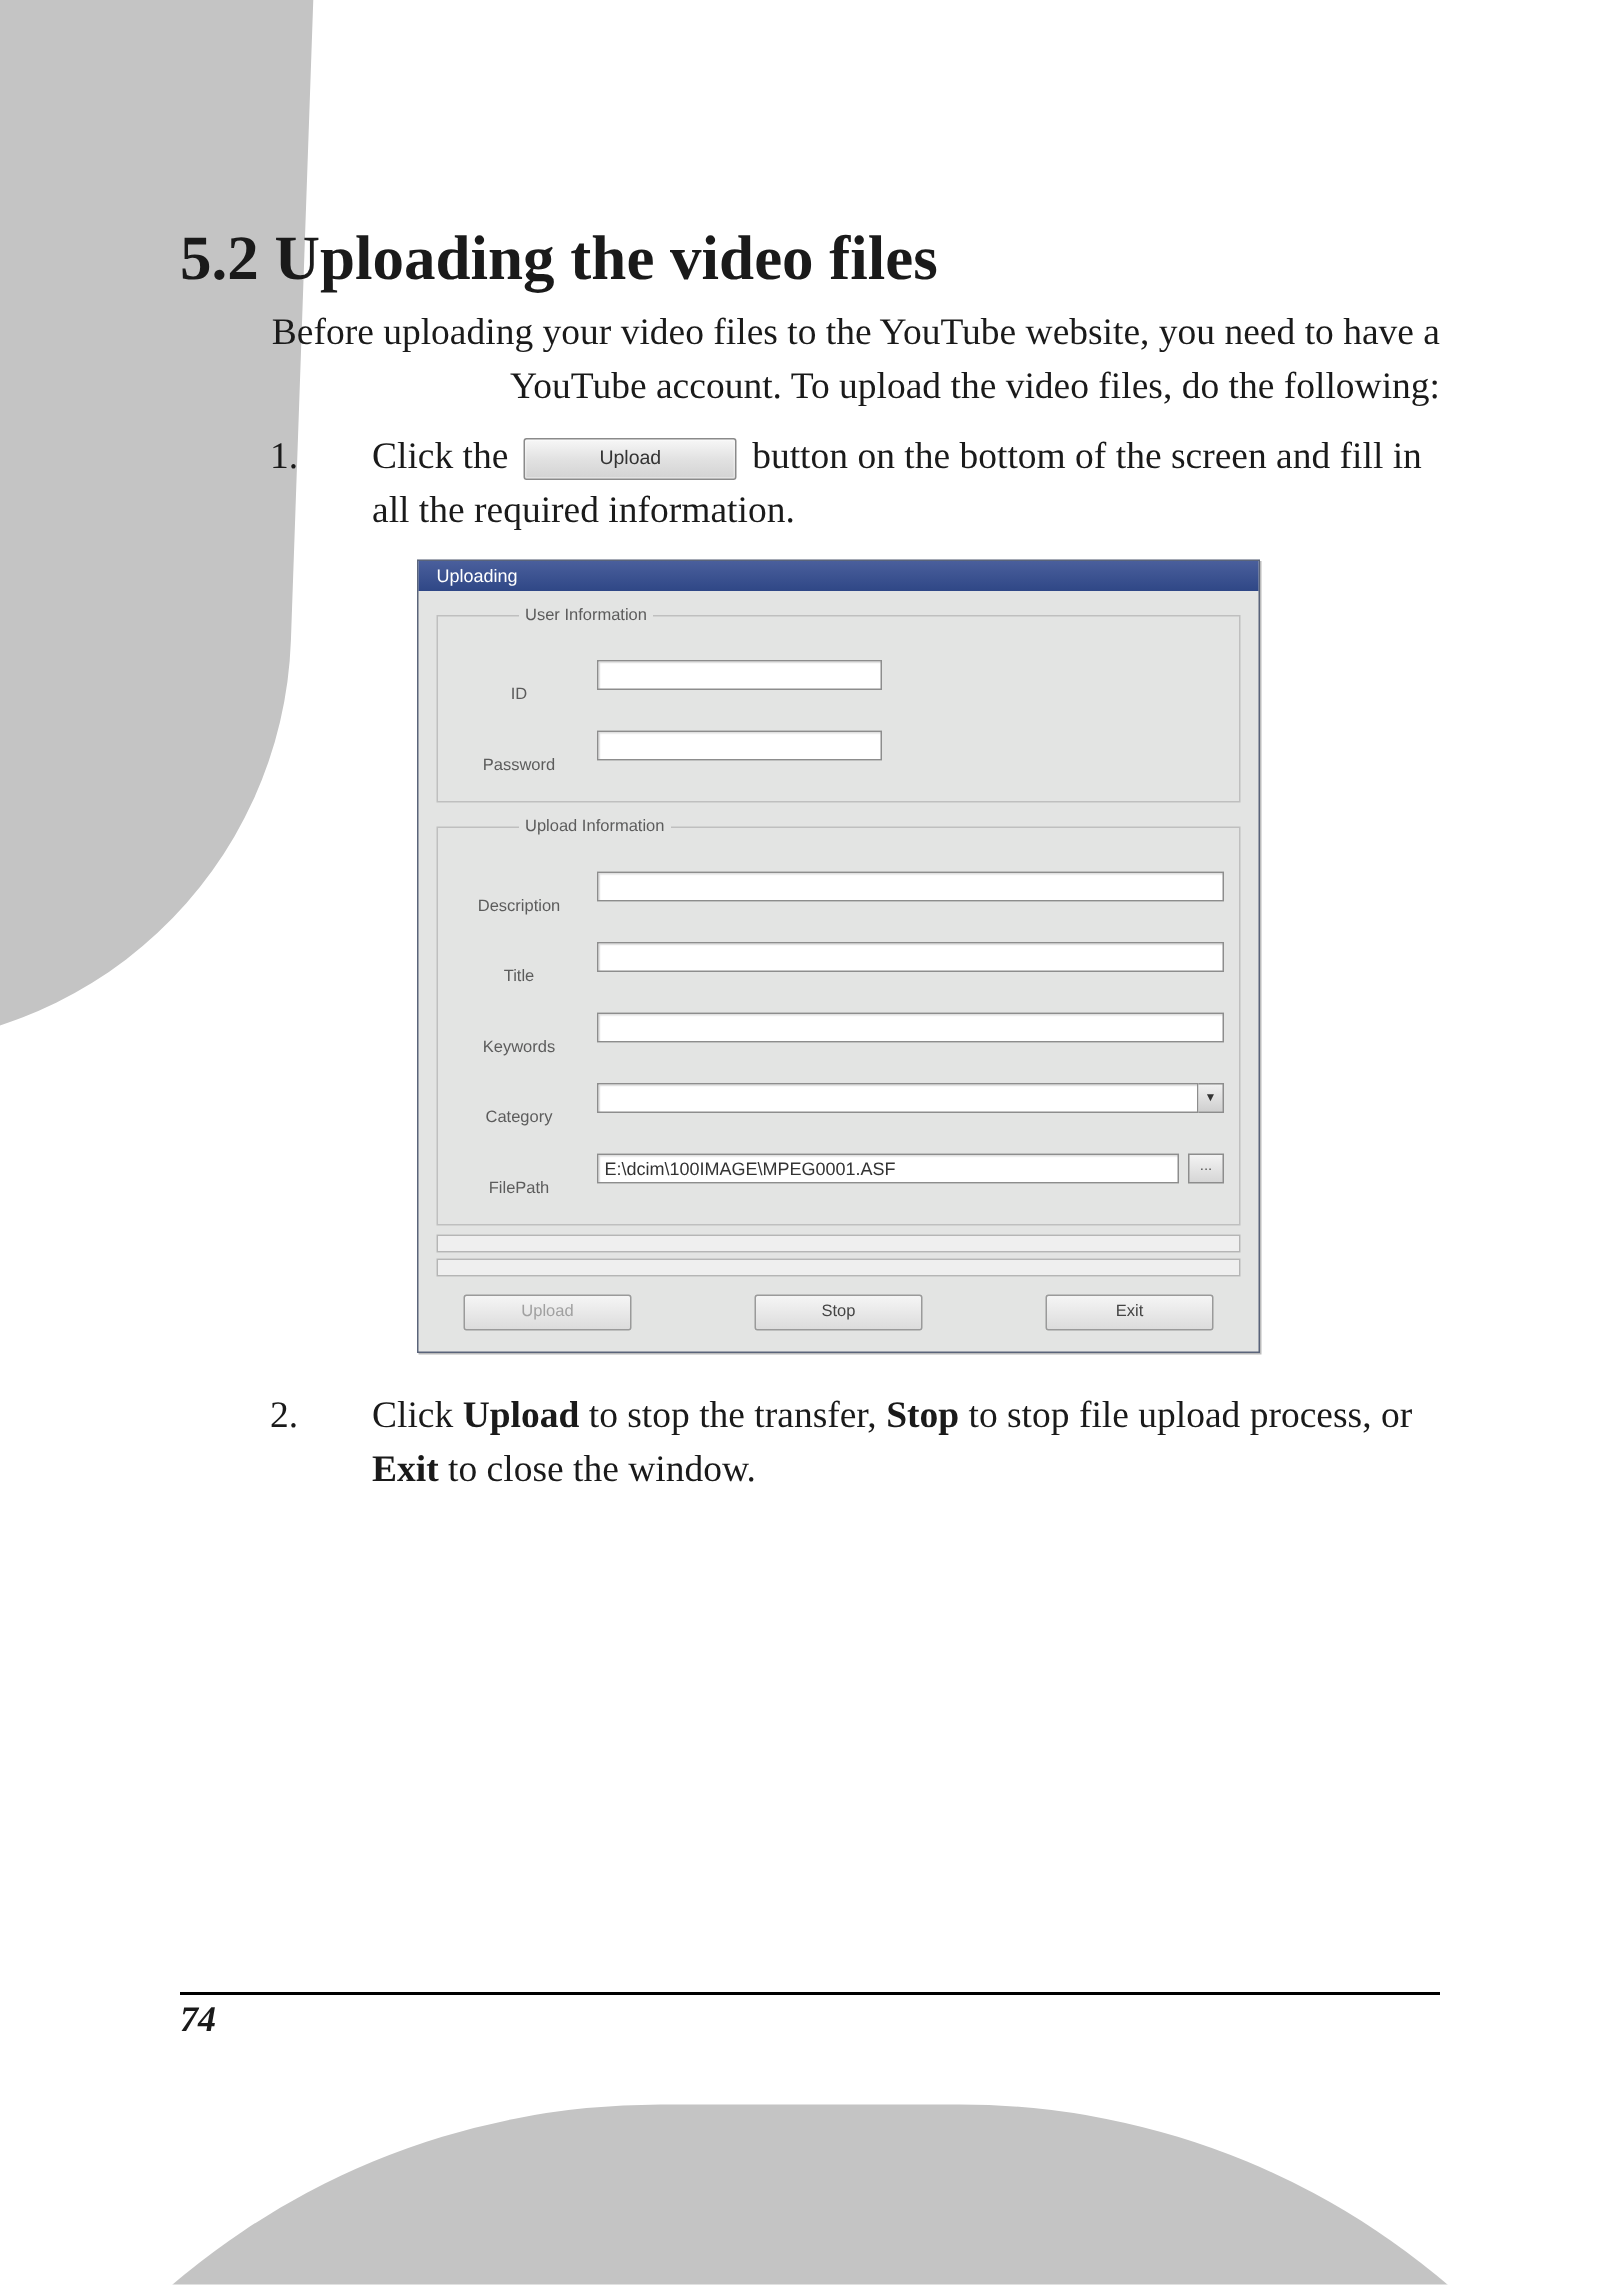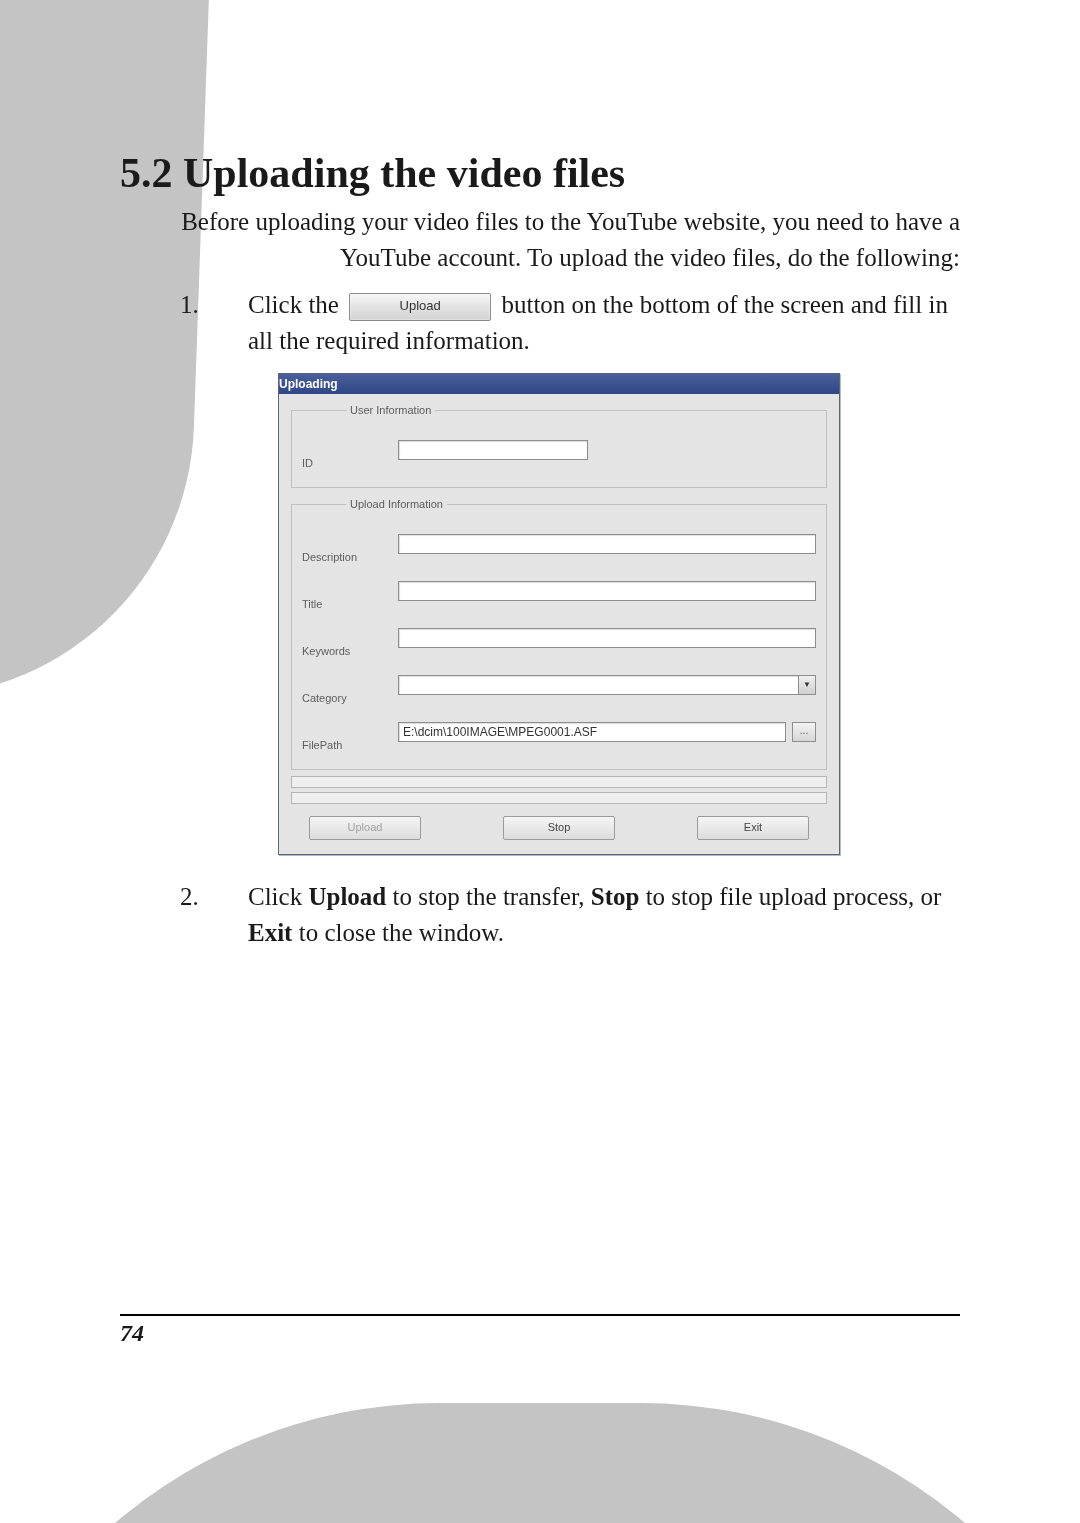--- a/index.html
+++ b/index.html
@@ -89,43 +89,43 @@
     width: 560px;
     margin: 14px 0 14px 30px;
     border: 1px solid #5a647a;
     background: #e3e4e3;
     font: 12px Tahoma, Arial, sans-serif;
     box-shadow: 1px 1px 0 #bbb;
   }
   .dialog .titlebar {
     background: linear-gradient(#4a5f9c,#2f4786);
     color: #fff;
-    font-weight: bold;
-    padding: 3px 0;
+    font-weight: normal;
+    padding: 3px 12px;
     font-size: 12px;
   }
   .dialog fieldset {
     margin: 10px 12px 6px 12px;
     border: 1px solid #bfbfbf;
     padding: 6px 10px 10px 10px;
   }
   .dialog legend {
     color: #5c5c5c;
     font-size: 11px;
     padding: 0 4px;
     margin-left: 44px;
   }
   .row {
     display: flex;
     align-items: center;
     margin: 8px 0;
   }
   .row label {
     width: 88px;
-    text-align: left;
+    text-align: center;
     color: #5c5c5c;
     font-size: 11px;
     padding-right: 8px;
     margin-top: 27px;
   }
   .row .field {
     flex: 1;
     height: 18px;
     border: 1px solid #8d8d8d;
     background: #fff;
@@ -184,21 +184,21 @@
     color: #444;
     border-radius: 2px;
   }
   .btnrow .dbtn.disabled {
     color: #a0a0a0;
   }
   .footer {
     position: absolute;
     left: 120px;
     right: 120px;
-    bottom: 176px;
+    bottom: 162px;
     border-top: 2px solid #000;
     padding-top: 4px;
   }
   .footer .pagenum {
     font-style: italic;
     font-weight: bold;
     font-size: 24px;
   }
 </style>
 </head>
@@ -222,20 +222,24 @@
         <span>button on the bottom of the screen and fill in all the required information.</span>
 
         
         <div class="dialog">
           <div class="titlebar">Uploading</div>
 
           <fieldset>
             <legend>User Information</legend>
             <div class="row">
               <label>ID</label>
+              <div class="field short"></div>
+            </div>
+            <div class="row">
+              <label>Password</label>
               <div class="field short"></div>
             </div>
           </fieldset>
 
           <fieldset>
             <legend>Upload Information</legend>
             <div class="row">
               <label>Description</label>
               <div class="field"></div>
             </div>

